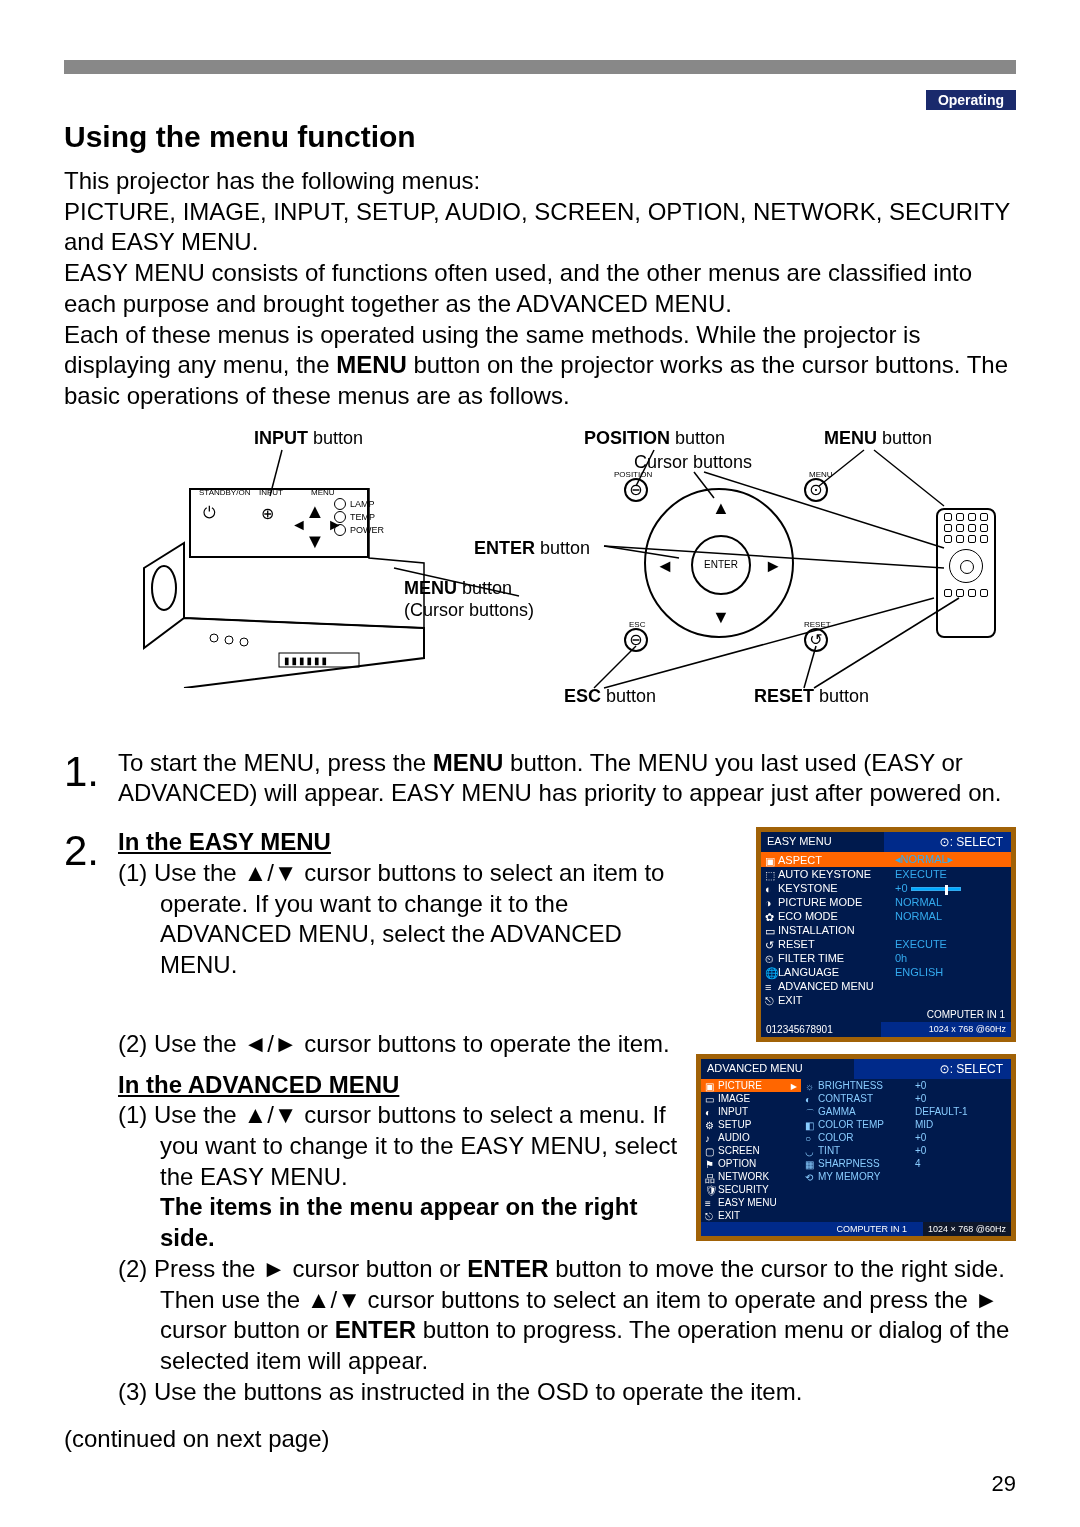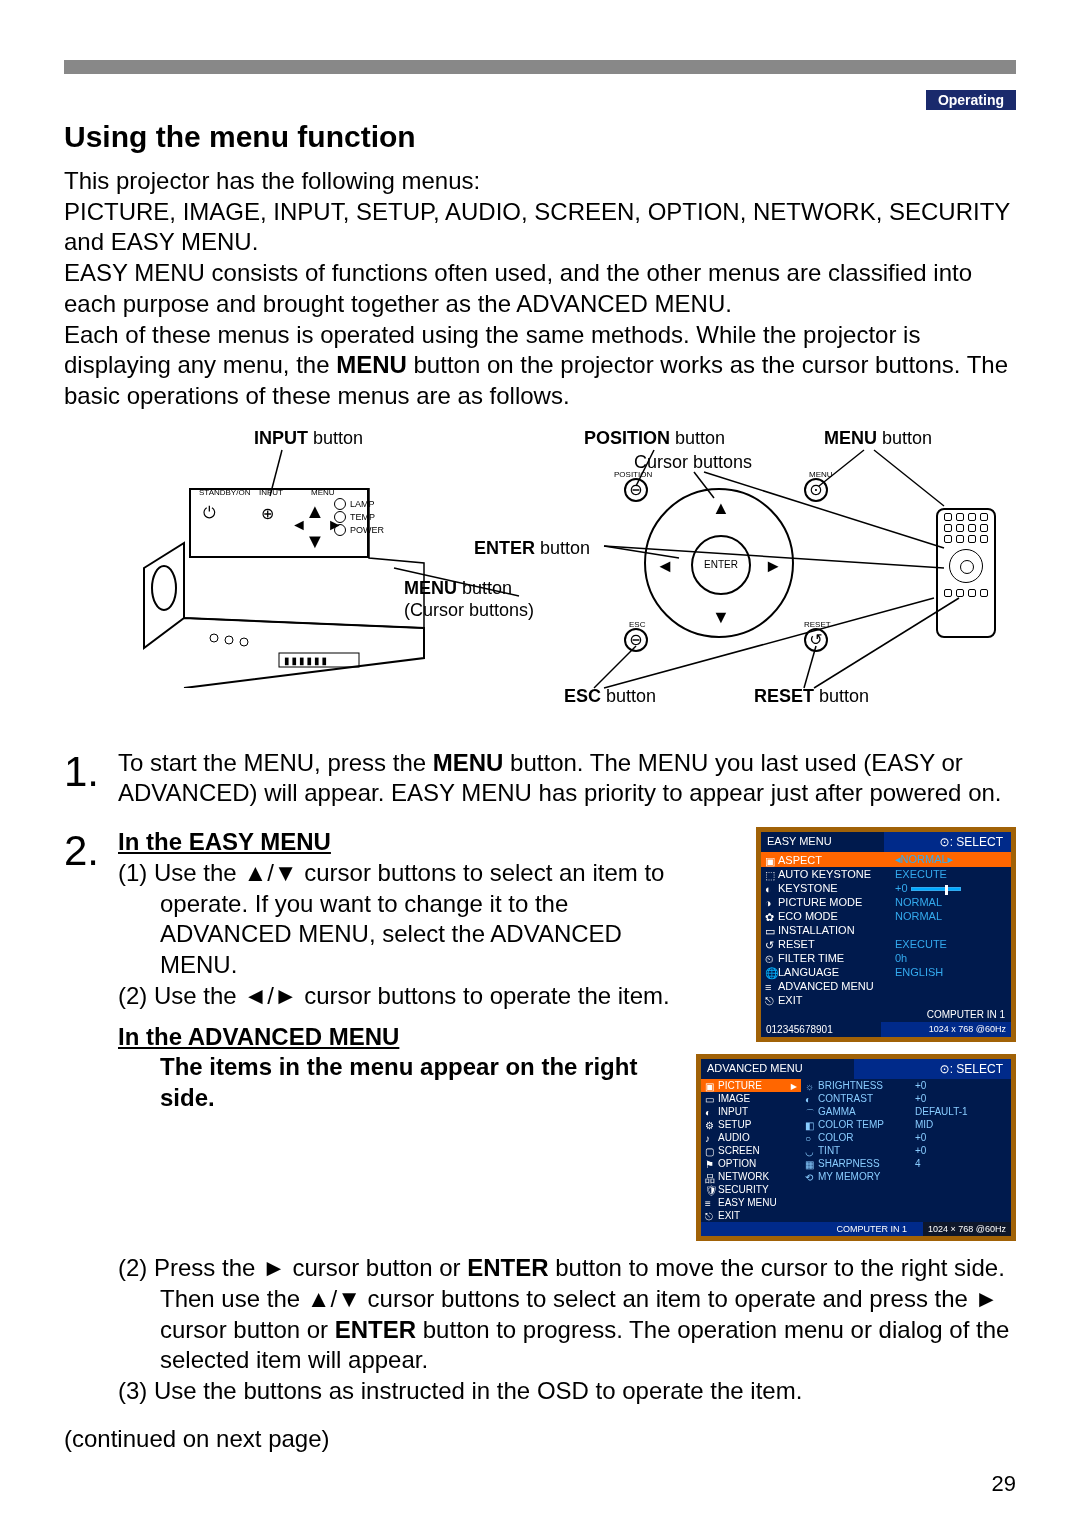--- a/index.html
+++ b/index.html
@@ -196,22 +196,23 @@
     </div>
   </div>
 
   <div class="step">
     <div class="step-num">2.</div>
     <div class="step-text">
       <div class="step2-wrap">
         <div class="step2-text">
           <p class="underline">In the EASY MENU</p>
           <p style="padding-left:0px; text-indent:-42px; margin-left:42px;">(1) Use the ▲/▼ cursor buttons to select an item to operate. If you want to change it to the ADVANCED MENU, select the ADVANCED MENU.</p>
-          <p style="text-indent:-42px; margin-left:42px;">(2) Use the ◄/► cursor buttons to operate the item.</p>
+          <p style="text-indent:-42px; margin-left:42px;margin-top:48px;">(2) Use the ◄/► cursor buttons to operate the item.</p>
           <p class="underline" style="margin-top:10px;">In the ADVANCED MENU</p>
+          <p style="text-indent:-42px; margin-left:42px;">(1) Use the ▲/▼ cursor buttons to select a menu. If you want to change it to the EASY MENU, select the EASY MENU.</p>
           <p style="margin-left:42px;font-weight:bold;">The items in the menu appear on the right side.</p>
         </div>
         <div class="menus">
 
           <div class="menu-box" style="width:260px; margin-left:auto;">
             <div class="menu-title-row">
               <div class="menu-title"><span>EASY MENU</span></div>
               <div class="menu-select">⊙: SELECT</div>
             </div>
             <div id="easy-rows">

